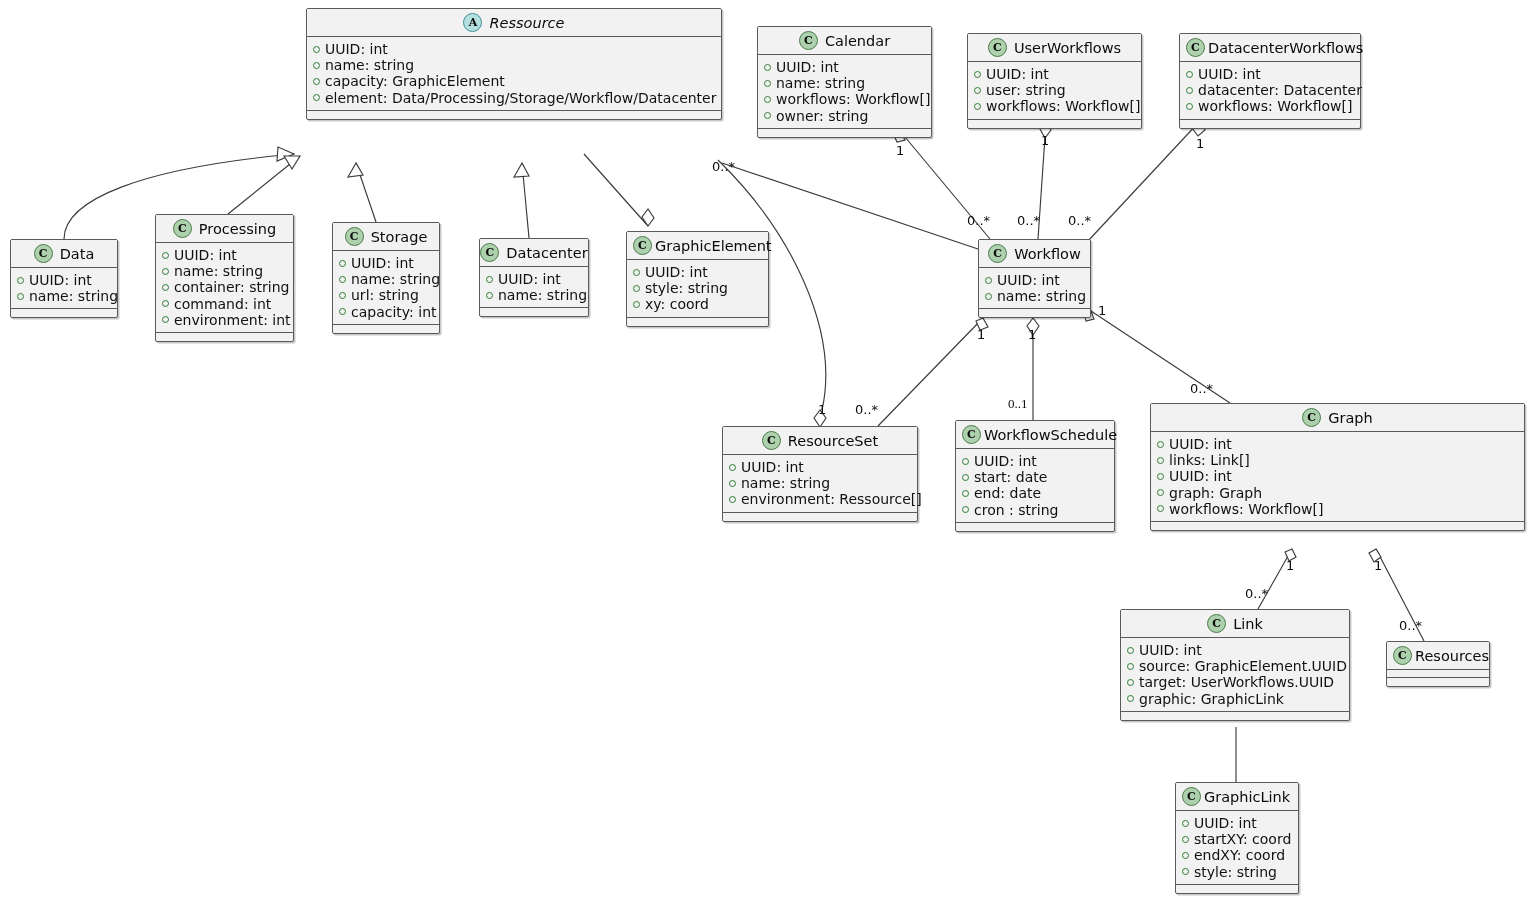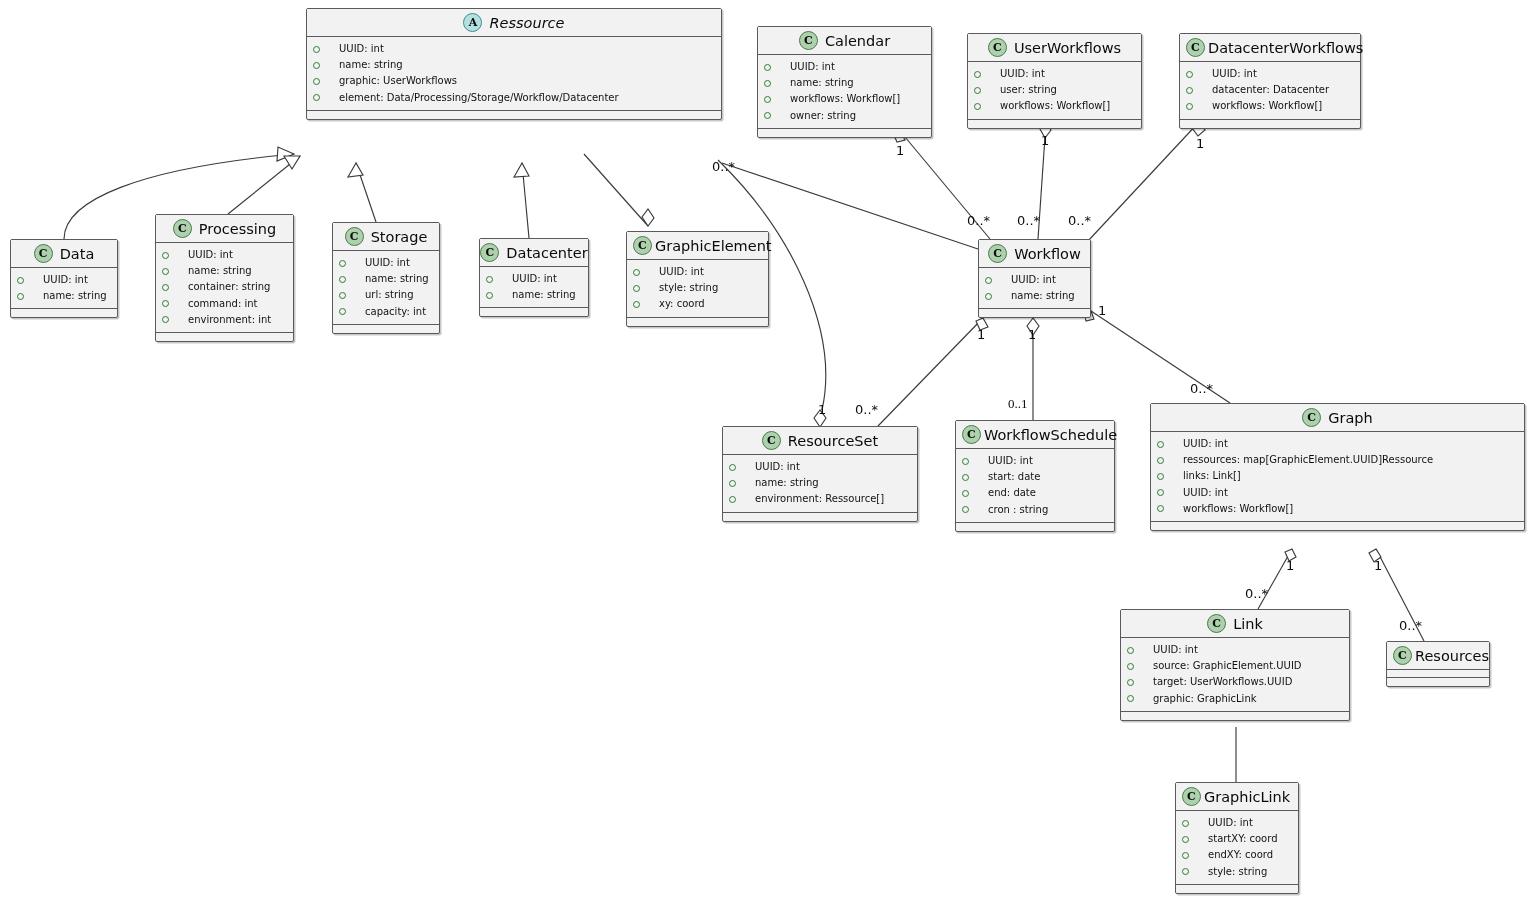--- a/index.html
+++ b/index.html
@@ -82,27 +82,27 @@
   .cls-attrs {
     padding: 4px 6px 4px 6px;
     border-bottom: 1px solid #5a5a5a;
     box-sizing: border-box;
   }
   .cls-attrs.empty {
     height: 8px;
     padding: 0;
   }
   .attr {
-    font-size: 10px;
+    font-size: 14px;
     color: #111111;
     white-space: nowrap;
     line-height: 16.2px;
     display: flex;
     align-items: center;
-    gap: 19px;
+    gap: 5px;
   }
   .vis {
     display: inline-block;
     width: 7px;
     height: 7px;
     border: 1.3px solid #2f7d32;
     border-radius: 50%;
     box-sizing: border-box;
     flex: 0 0 auto;
   }
@@ -183,21 +183,21 @@
         <div class="attr">
           <span class="vis"></span>
           <span>UUID: int</span>
         </div>
         <div class="attr">
           <span class="vis"></span>
           <span>name: string</span>
         </div>
         <div class="attr">
           <span class="vis"></span>
-          <span>graphic: UserWorkflows</span>
+          <span>capacity: GraphicElement</span>
         </div>
         <div class="attr">
           <span class="vis"></span>
           <span>element: Data/Processing/Storage/Workflow/Datacenter</span>
         </div>
       </div>
       <div class="cls-methods"></div>
     </div>
     <div class="uml-class" style="left: 757px; top: 26px; width: 175px;">
       <div class="cls-header">
@@ -443,29 +443,29 @@
         <span class="badge">C</span>
         <span class="cls-name">Graph</span>
       </div>
       <div class="cls-attrs">
         <div class="attr">
           <span class="vis"></span>
           <span>UUID: int</span>
         </div>
         <div class="attr">
           <span class="vis"></span>
-          <span>ressources: map[GraphicElement.UUID]Ressource</span>
-        </div>
-        <div class="attr">
-          <span class="vis"></span>
           <span>links: Link[]</span>
         </div>
         <div class="attr">
           <span class="vis"></span>
           <span>UUID: int</span>
+        </div>
+        <div class="attr">
+          <span class="vis"></span>
+          <span>graph: Graph</span>
         </div>
         <div class="attr">
           <span class="vis"></span>
           <span>workflows: Workflow[]</span>
         </div>
       </div>
       <div class="cls-methods"></div>
     </div>
     <div class="uml-class" style="left: 1120px; top: 609px; width: 230px;">
       <div class="cls-header">

